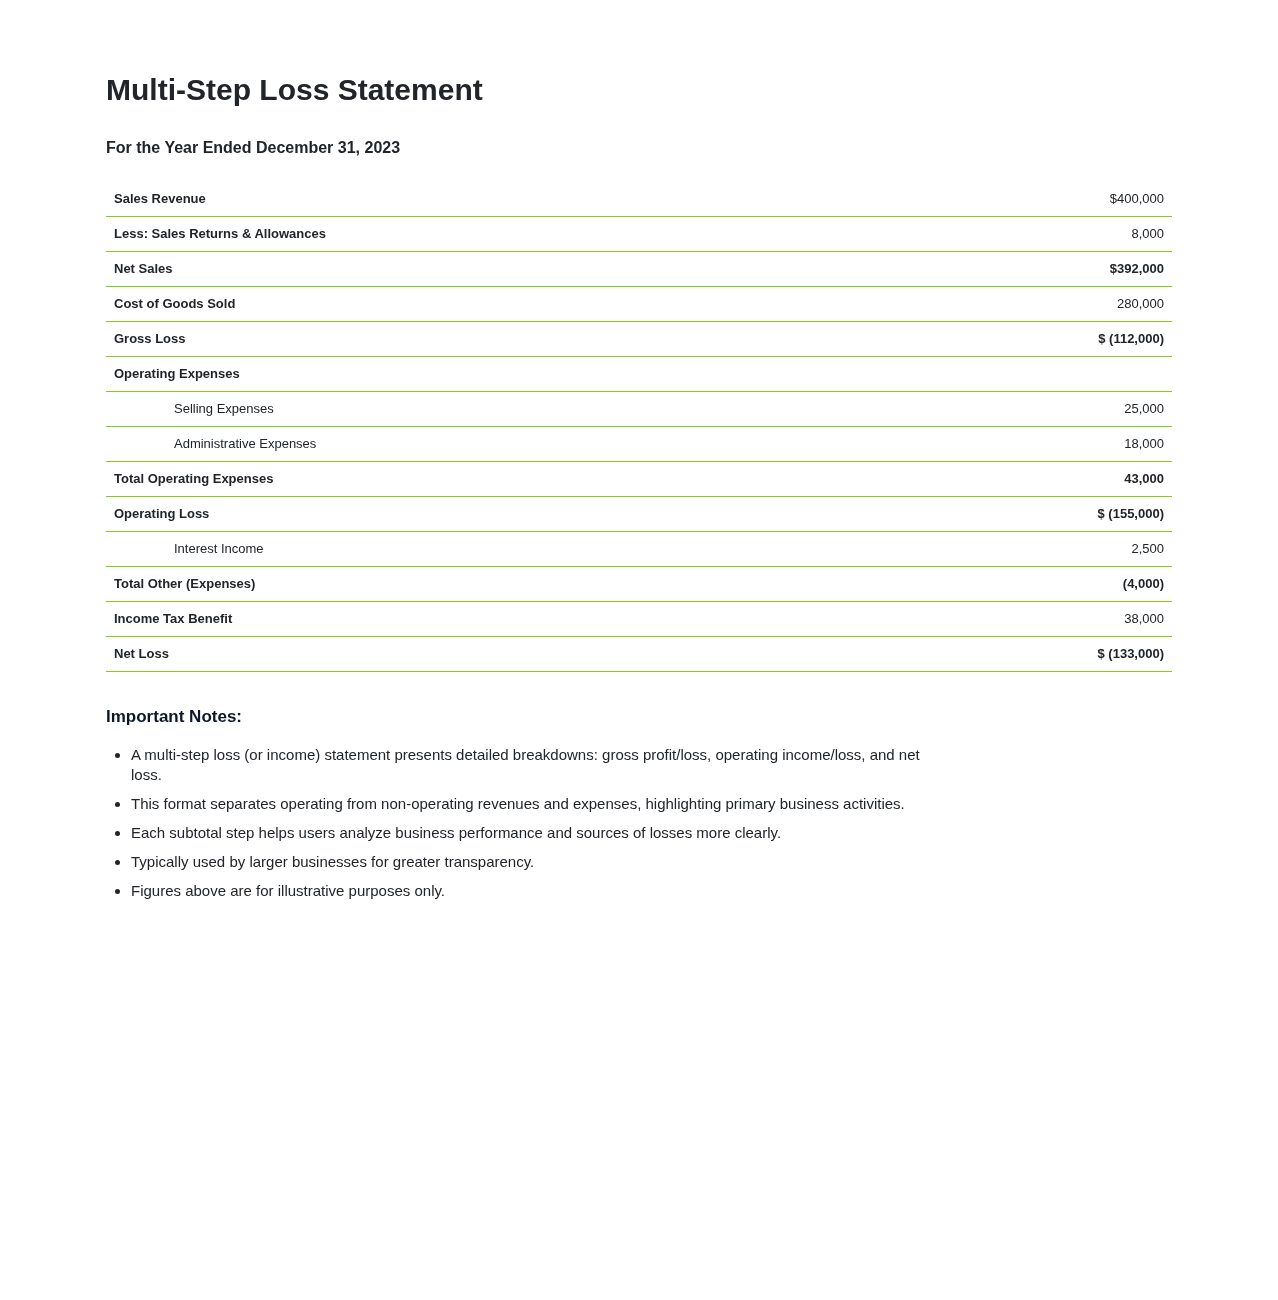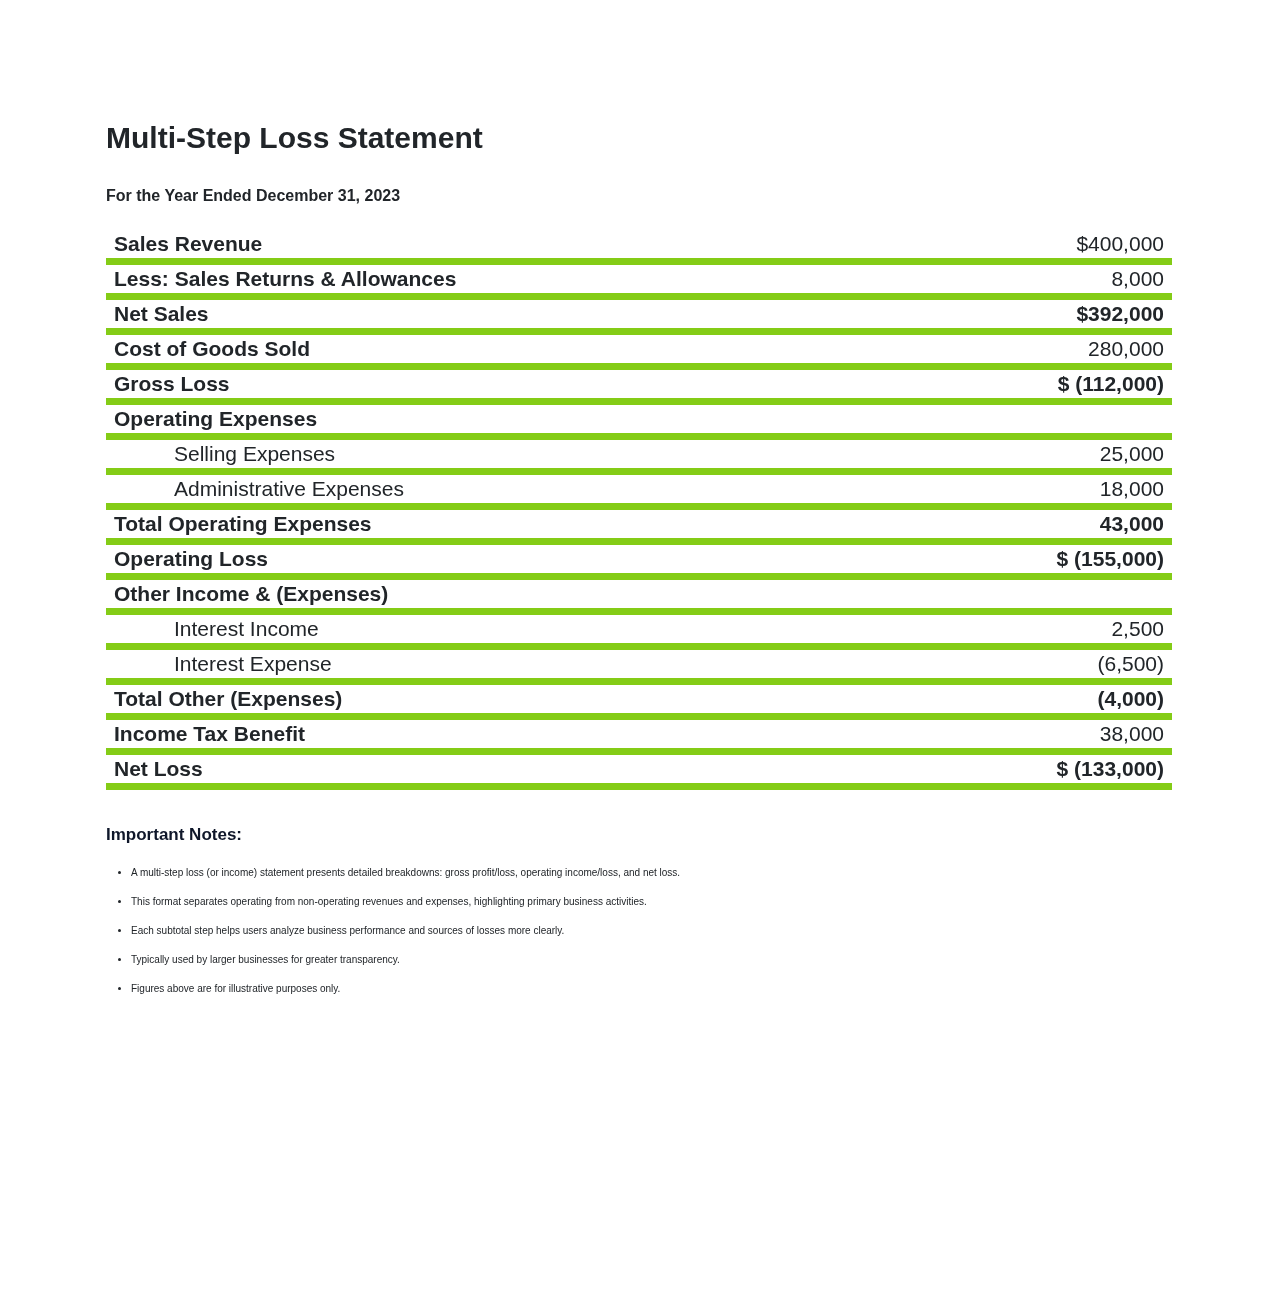--- a/index.html
+++ b/index.html
@@ -6,21 +6,21 @@
     margin: 0;
     padding: 0;
     background: #ffffff;
     font-family: "Liberation Sans", sans-serif;
     color: #212529;
   }
   .page {
     width: 1054px;
     height: 1300px;
     box-sizing: border-box;
-    padding: 120px 106px 0 106px;
+    padding: 72px 106px 0 106px;
     background: #ffffff;
   }
   h1.page-title {
     margin: 0 0 28px 0;
     font-size: 30px;
     line-height: 36px;
     font-weight: bold;
     color: #212529;
   }
   h2.page-subtitle {
@@ -33,39 +33,39 @@
   .statement-table {
     width: 1066px;
   }
   .statement-row {
     display: flex;
     justify-content: space-between;
     align-items: center;
     box-sizing: border-box;
     height: 35px;
     padding: 0 8px;
-    border-bottom: 7px solid #84cc16;
-    font-size: 21px;
+    border-bottom: 1px solid #84cc16;
+    font-size: 13px;
     line-height: 18px;
   }
   .statement-row .row-label { font-weight: normal; }
   .statement-row .row-value { font-weight: normal; white-space: nowrap; }
   .statement-row .bold { font-weight: bold; }
   .statement-row.indent { padding-left: 68px; gap: 20px; }
   h3.notes-title {
     margin: 34px 0 0 0;
     font-size: 17px;
     line-height: 21px;
     font-weight: bold;
     color: #0f172a;
   }
   ul.notes-list {
     margin: 18px 0 0 0;
     padding-left: 25px;
-    font-size: 10px;
+    font-size: 15px;
   }
   ul.notes-list li {
     margin-bottom: 9px;
     line-height: 20px;
   }
 </style>
 </head>
 <body>
 
 <div class="page">
@@ -106,31 +106,23 @@
         <span class="row-value">18,000</span>
       </div>
       <div class="statement-row">
         <span class="row-label bold">Total Operating Expenses</span>
         <span class="row-value bold">43,000</span>
       </div>
       <div class="statement-row">
         <span class="row-label bold">Operating Loss</span>
         <span class="row-value bold">$ (155,000)</span>
       </div>
-      <div class="statement-row">
-        <span class="row-label bold">Other Income &amp; (Expenses)</span>
-        <span class="row-value"></span>
-      </div>
       <div class="statement-row indent">
         <span class="row-label">Interest Income</span>
         <span class="row-value">2,500</span>
-      </div>
-      <div class="statement-row indent">
-        <span class="row-label">Interest Expense</span>
-        <span class="row-value">(6,500)</span>
       </div>
       <div class="statement-row">
         <span class="row-label bold">Total Other (Expenses)</span>
         <span class="row-value bold">(4,000)</span>
       </div>
       <div class="statement-row">
         <span class="row-label bold">Income Tax Benefit</span>
         <span class="row-value">38,000</span>
       </div>
       <div class="statement-row">

